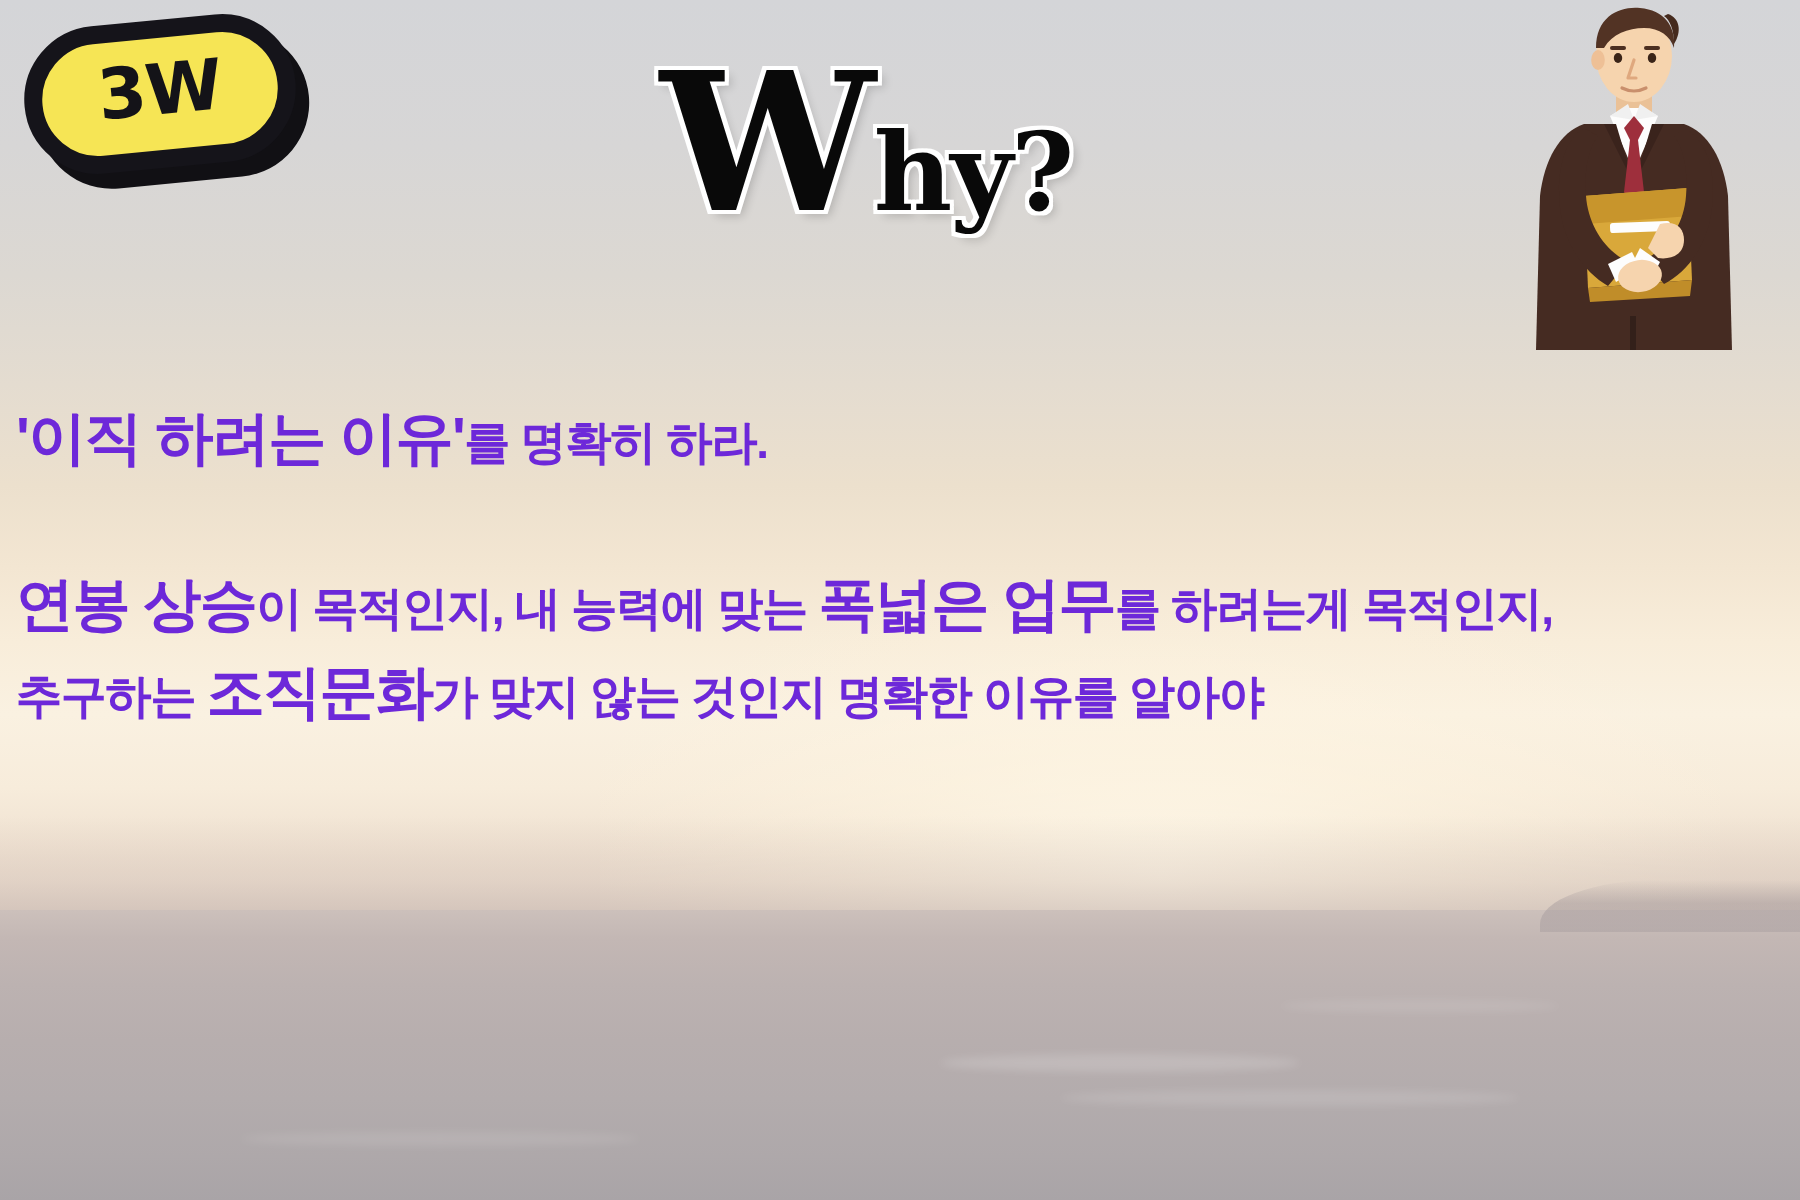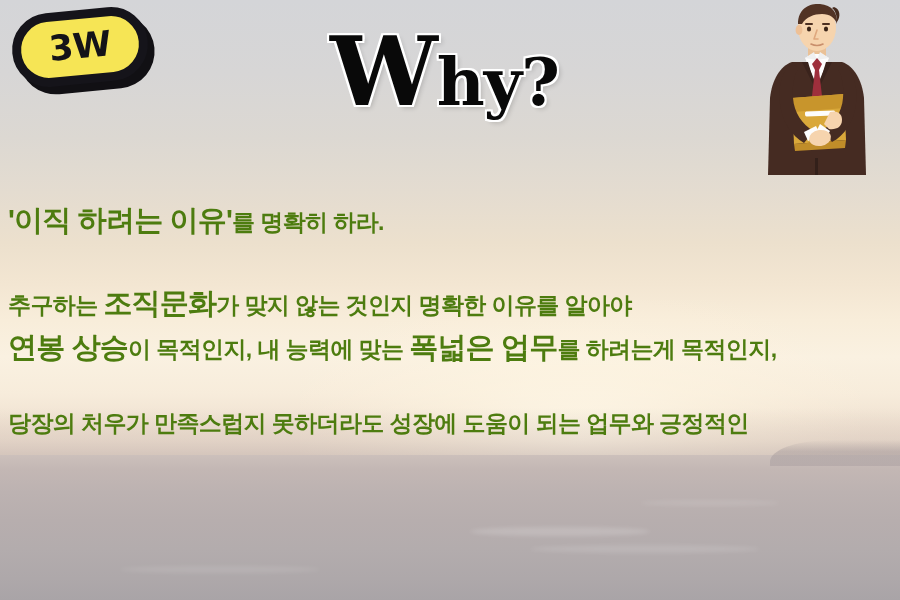--- a/index.html
+++ b/index.html
@@ -163,21 +163,21 @@
     font-weight: bold;
     letter-spacing: -1px;
     text-shadow:
        2px  0   0 #fff, -2px  0   0 #fff,
        0    2px 0 #fff, 0   -2px 0 #fff,
        2px  2px 0 #fff, -2px  2px 0 #fff,
        2px -2px 0 #fff, -2px -2px 0 #fff,
        3px  3px 5px rgba(0,0,0,0.18);
   }
   .headline-w  { font-size: 96px; line-height: 0.92; }
-  .headline-rest { font-size: 66px; line-height: 0.92; text-align: right; }
+  .headline-rest { font-size: 54px; line-height: 0.92; text-align: right; }
 
   
   #businessman {
     position: absolute;
     right: 24px;
     top: 0;
     width: 118px;
     height: 175px;
   }
 
@@ -189,21 +189,21 @@
     width: 888px;
     color: #121212;
     font-family: "Liberation Sans", "DejaVu Sans", sans-serif;
   }
   .para { margin: 0; }
   .para + .para { margin-top: 0; }
 
   .line {
     white-space: nowrap;
     font-weight: bold;
-    color: #4d7c0f;
+    color: #6d28d9;
   }
   
   .t   { font-size: 23px; font-weight: bold; letter-spacing: -0.6px; }
   
   .em  { font-size: 29px; font-weight: bold; letter-spacing: -0.8px; }
 
   #p1 { margin-bottom: 46px; }
   #p1 .line { line-height: 1.0; }
   #p2 .line { line-height: 1.52; }
   #p2 { margin-bottom: 36px; }
@@ -292,27 +292,24 @@
 
   <div id="copy">
     <div class="para" id="p1">
       <div class="line">
         <span class="em">'이직 하려는 이유'</span><span class="t">를 명확히 하라.</span>
       </div>
     </div>
 
     <div class="para" id="p2">
       <div class="line">
+        <span class="em">연봉 상승</span><span class="t">이 목적인지, 내 능력에 맞는 </span><span class="em">폭넓은 업무</span><span class="t">를 하려는게 목적인지,</span>
+      </div>
+      <div class="line">
         <span class="t">추구하는 </span><span class="em">조직문화</span><span class="t">가 맞지 않는 것인지 명확한 이유를 알아야</span>
       </div>
-      <div class="line">
-        <span class="em">연봉 상승</span><span class="t">이 목적인지, 내 능력에 맞는 </span><span class="em">폭넓은 업무</span><span class="t">를 하려는게 목적인지,</span>
-      </div>
     </div>
 
     <div class="para" id="p3">
-      <div class="line">
-        <span class="t">당장의 처우가 만족스럽지 못하더라도 성장에 도움이 되는 업무와 긍정적인</span>
-      </div>
     </div>
   </div>
 
 </div>
 
 </body></html>

